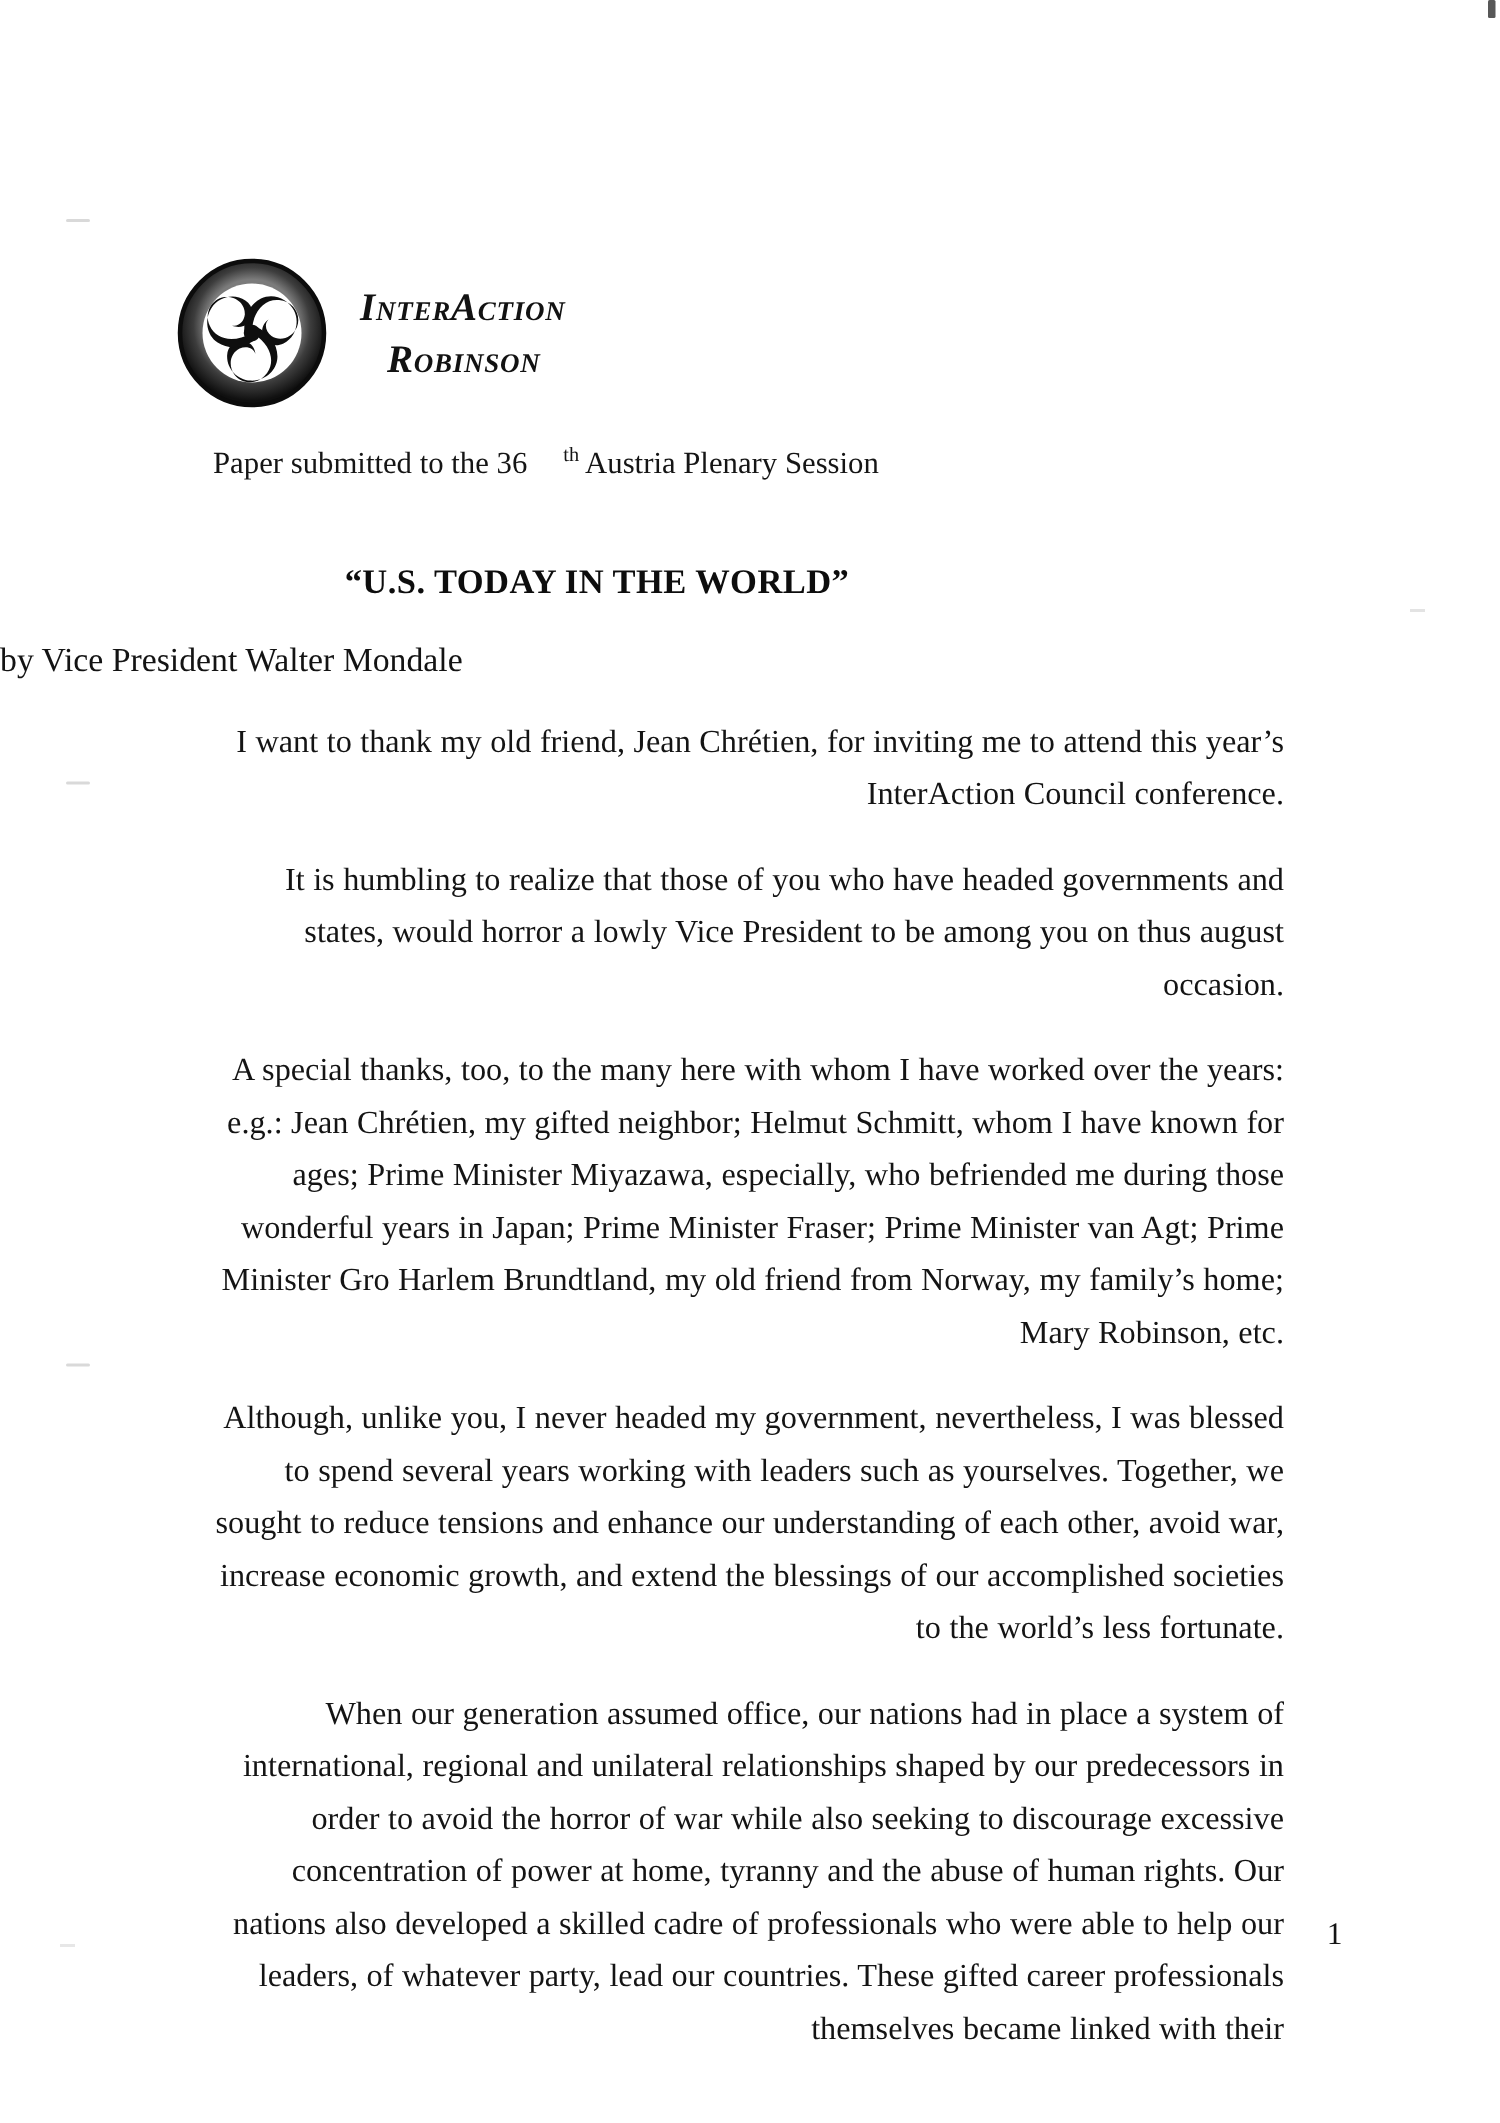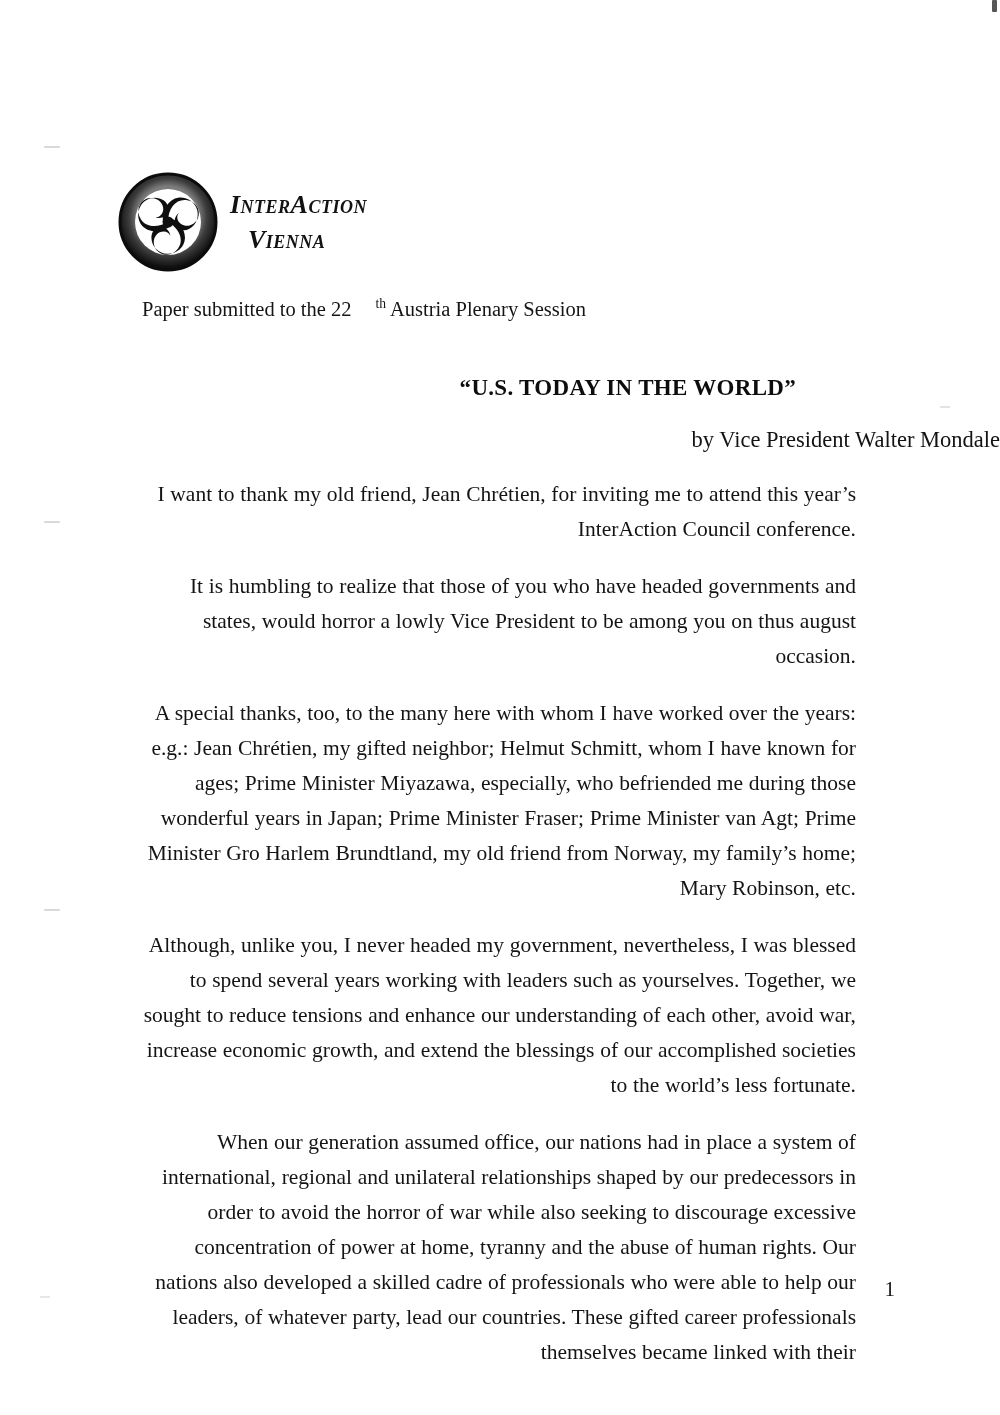--- a/index.html
+++ b/index.html
@@ -57,21 +57,21 @@
     align-items: center;
   }
 
   #logo-mark {
     width: 100px;
     height: 100px;
     flex: 0 0 100px;
   }
 
   #wordmark {
-    margin-left: 12px;
+    margin-left: 22px;
     line-height: 1.0;
   }
 
   .wordmark-line {
     font-family: "Liberation Serif", "DejaVu Serif", serif;
     font-style: italic;
     font-weight: 700;
     color: #121212;
     white-space: nowrap;
     letter-spacing: 0.5px;
@@ -103,33 +103,33 @@
     line-height: 0;
     padding-left: 24px;
   }
 
   
   #doc-title {
     position: absolute;
     left: 0;
     top: 375px;
     width: 796px;
-    text-align: right;
+    text-align: center;
     font-size: 23px;
     font-weight: 700;
     letter-spacing: 0.3px;
     color: #0d0d0d;
   }
 
   #doc-byline {
     position: absolute;
     left: 0;
     top: 427px;
     width: 1000px;
-    text-align: right;
+    text-align: left;
     font-size: 22.5px;
     font-weight: 400;
     color: #131313;
   }
 
   
   #body-copy {
     position: absolute;
     left: 142px;
     top: 477px;
@@ -195,26 +195,26 @@
         <g transform="rotate(240 50 50)">
           <path d="M50,50 C50,36 58,27 68,28 C78,29 83,38 80,46 C77,53 69,56 63,52 C59,49 58,44 61,41
                    C58,43 56,47 57,51 C58,57 65,60 71,57 C79,53 82,43 78,35 C74,27 64,23 56,27 C48,31 44,40 45,50 Z"></path>
         </g>
         <circle cx="50" cy="50" r="5.5"></circle>
       </g>
     </svg>
 
     <div id="wordmark">
       <div class="wordmark-line line1">InterAction</div>
-      <div class="wordmark-line line2">Vienna</div>
+      <div class="wordmark-line line2">Robinson</div>
     </div>
   </div>
 
   <div id="submission-note">
-    <div class="note-line"><span>Paper submitted to the 22</span><sup>th</sup><span> Austria Plenary Session</span></div>
+    <div class="note-line"><span>Paper submitted to the 36</span><sup>th</sup><span> Austria Plenary Session</span></div>
   </div>
 
   <div id="doc-title">“U.S. TODAY IN THE WORLD”</div>
 
   <div id="doc-byline">
     <span>by Vice President Walter Mondale</span>
   </div>
 
   <div id="body-copy">
     <p>I want to thank my old friend, Jean Chrétien, for inviting me to attend this year’s InterAction Council conference.</p>

